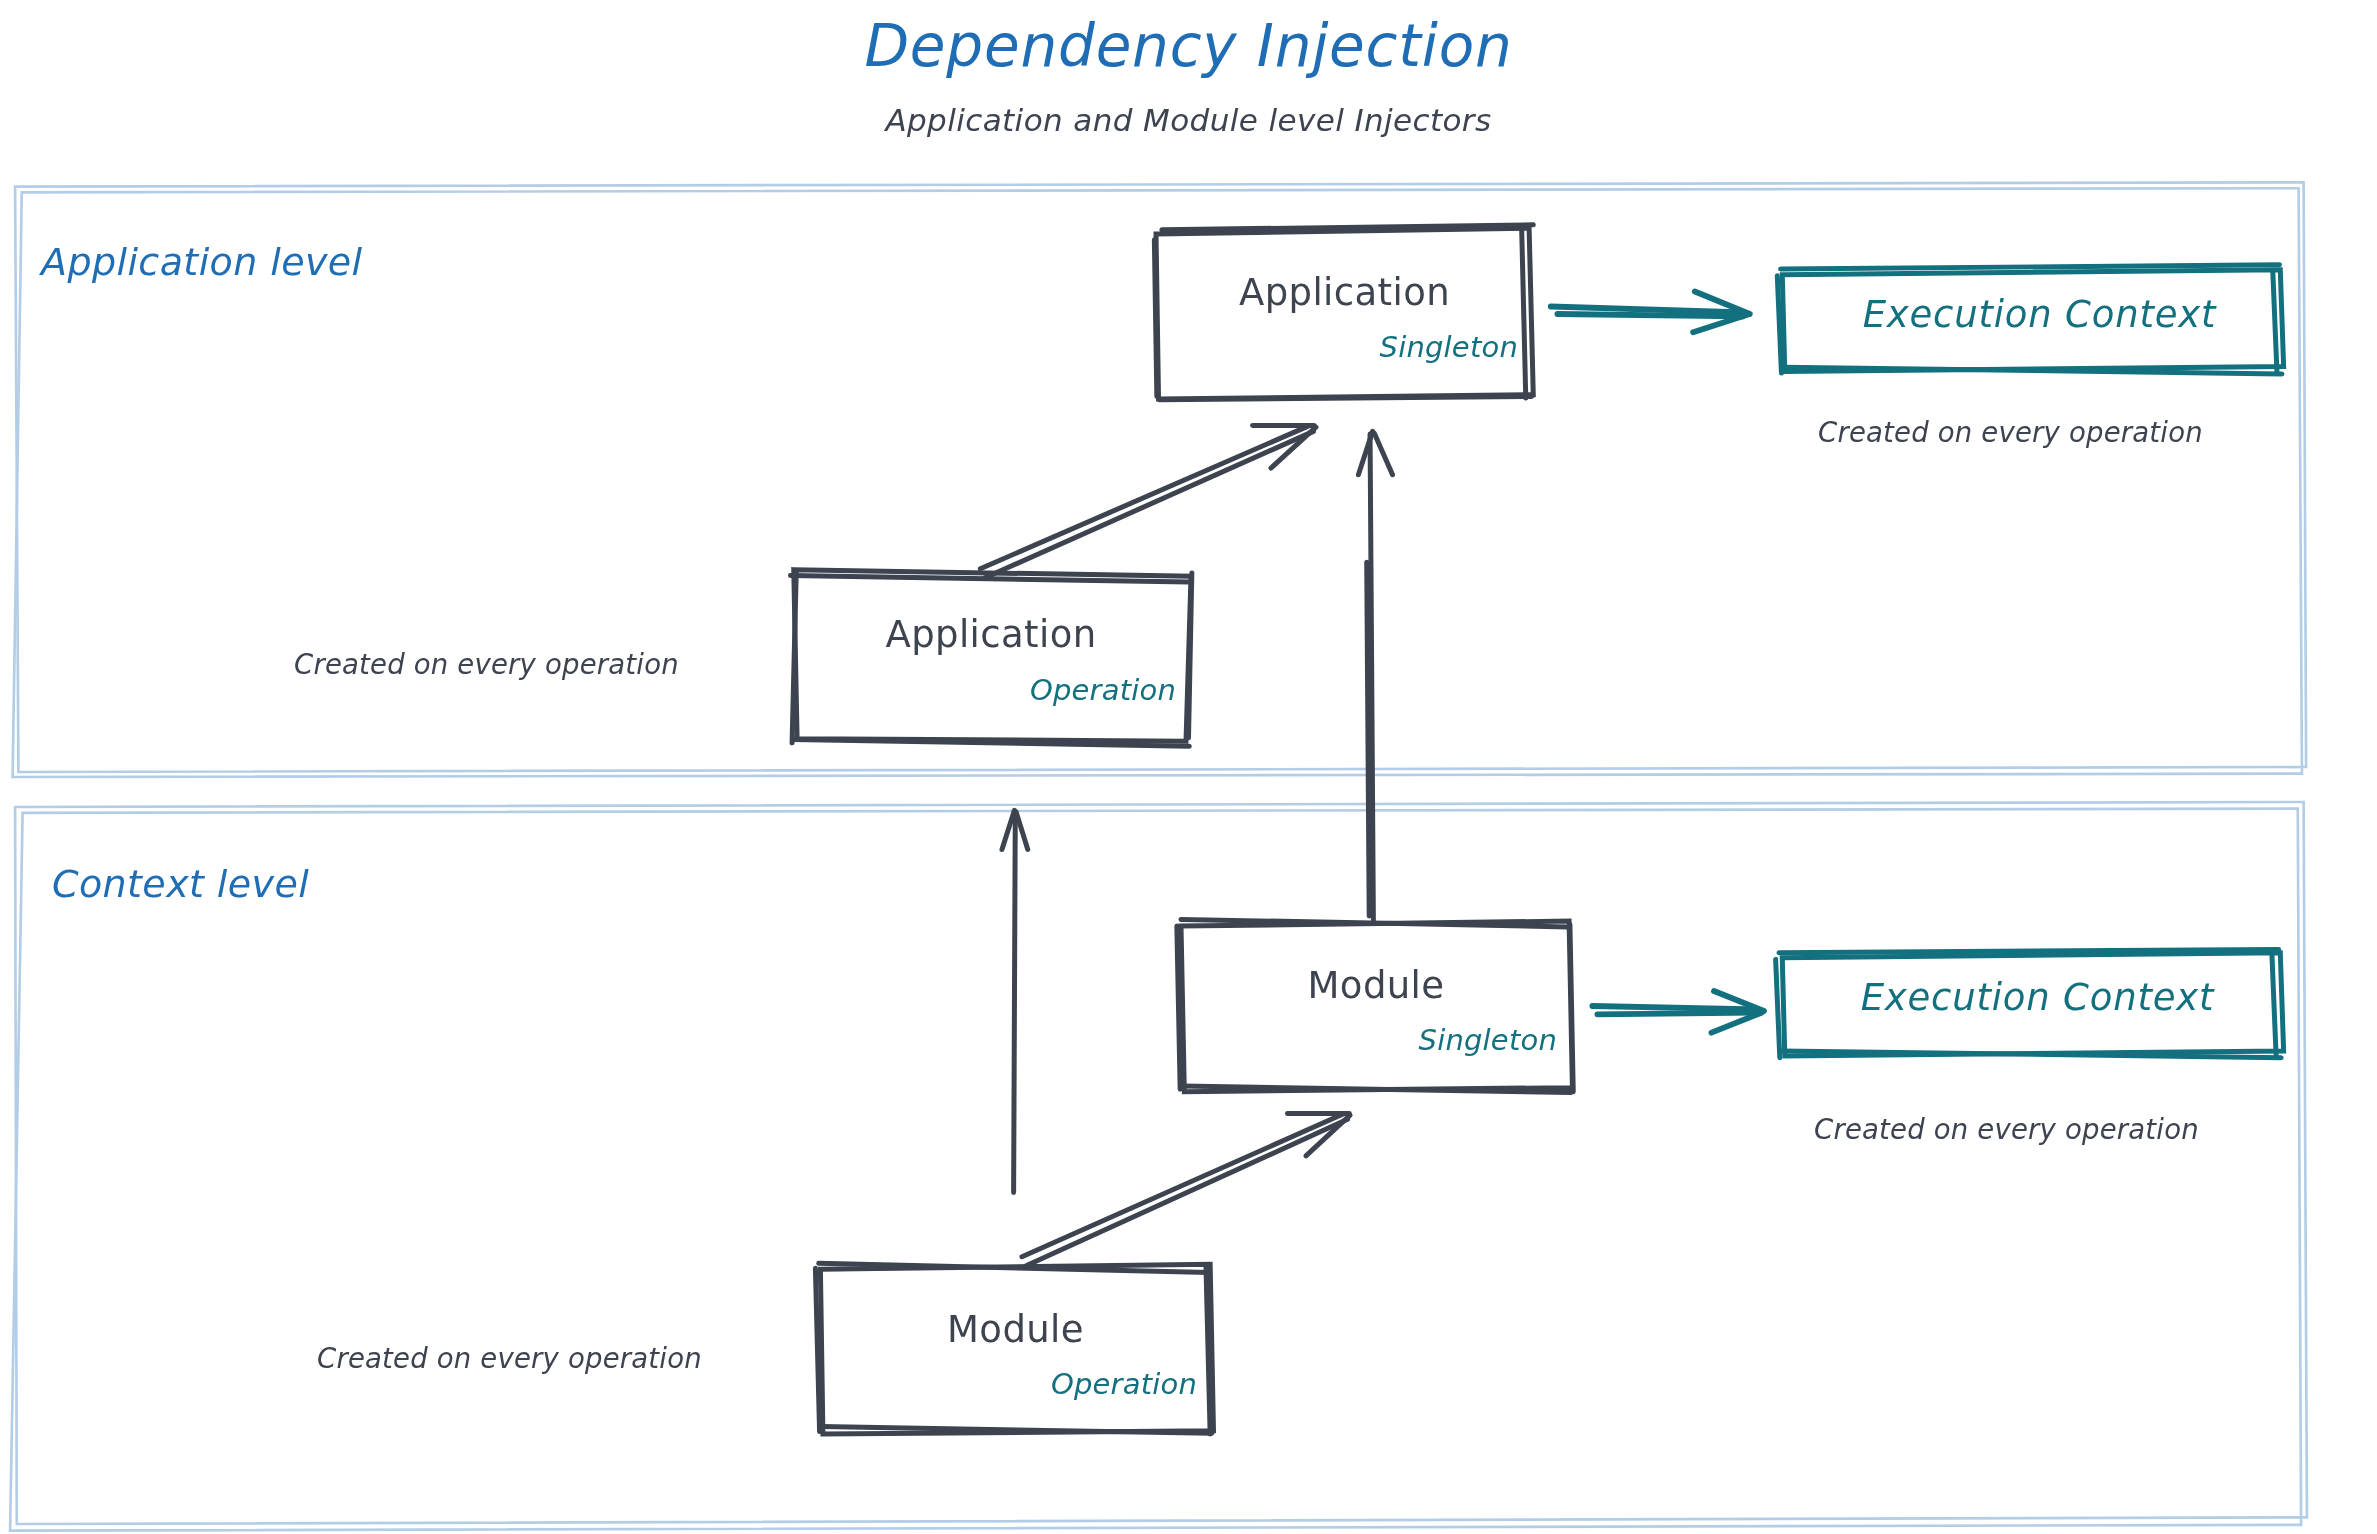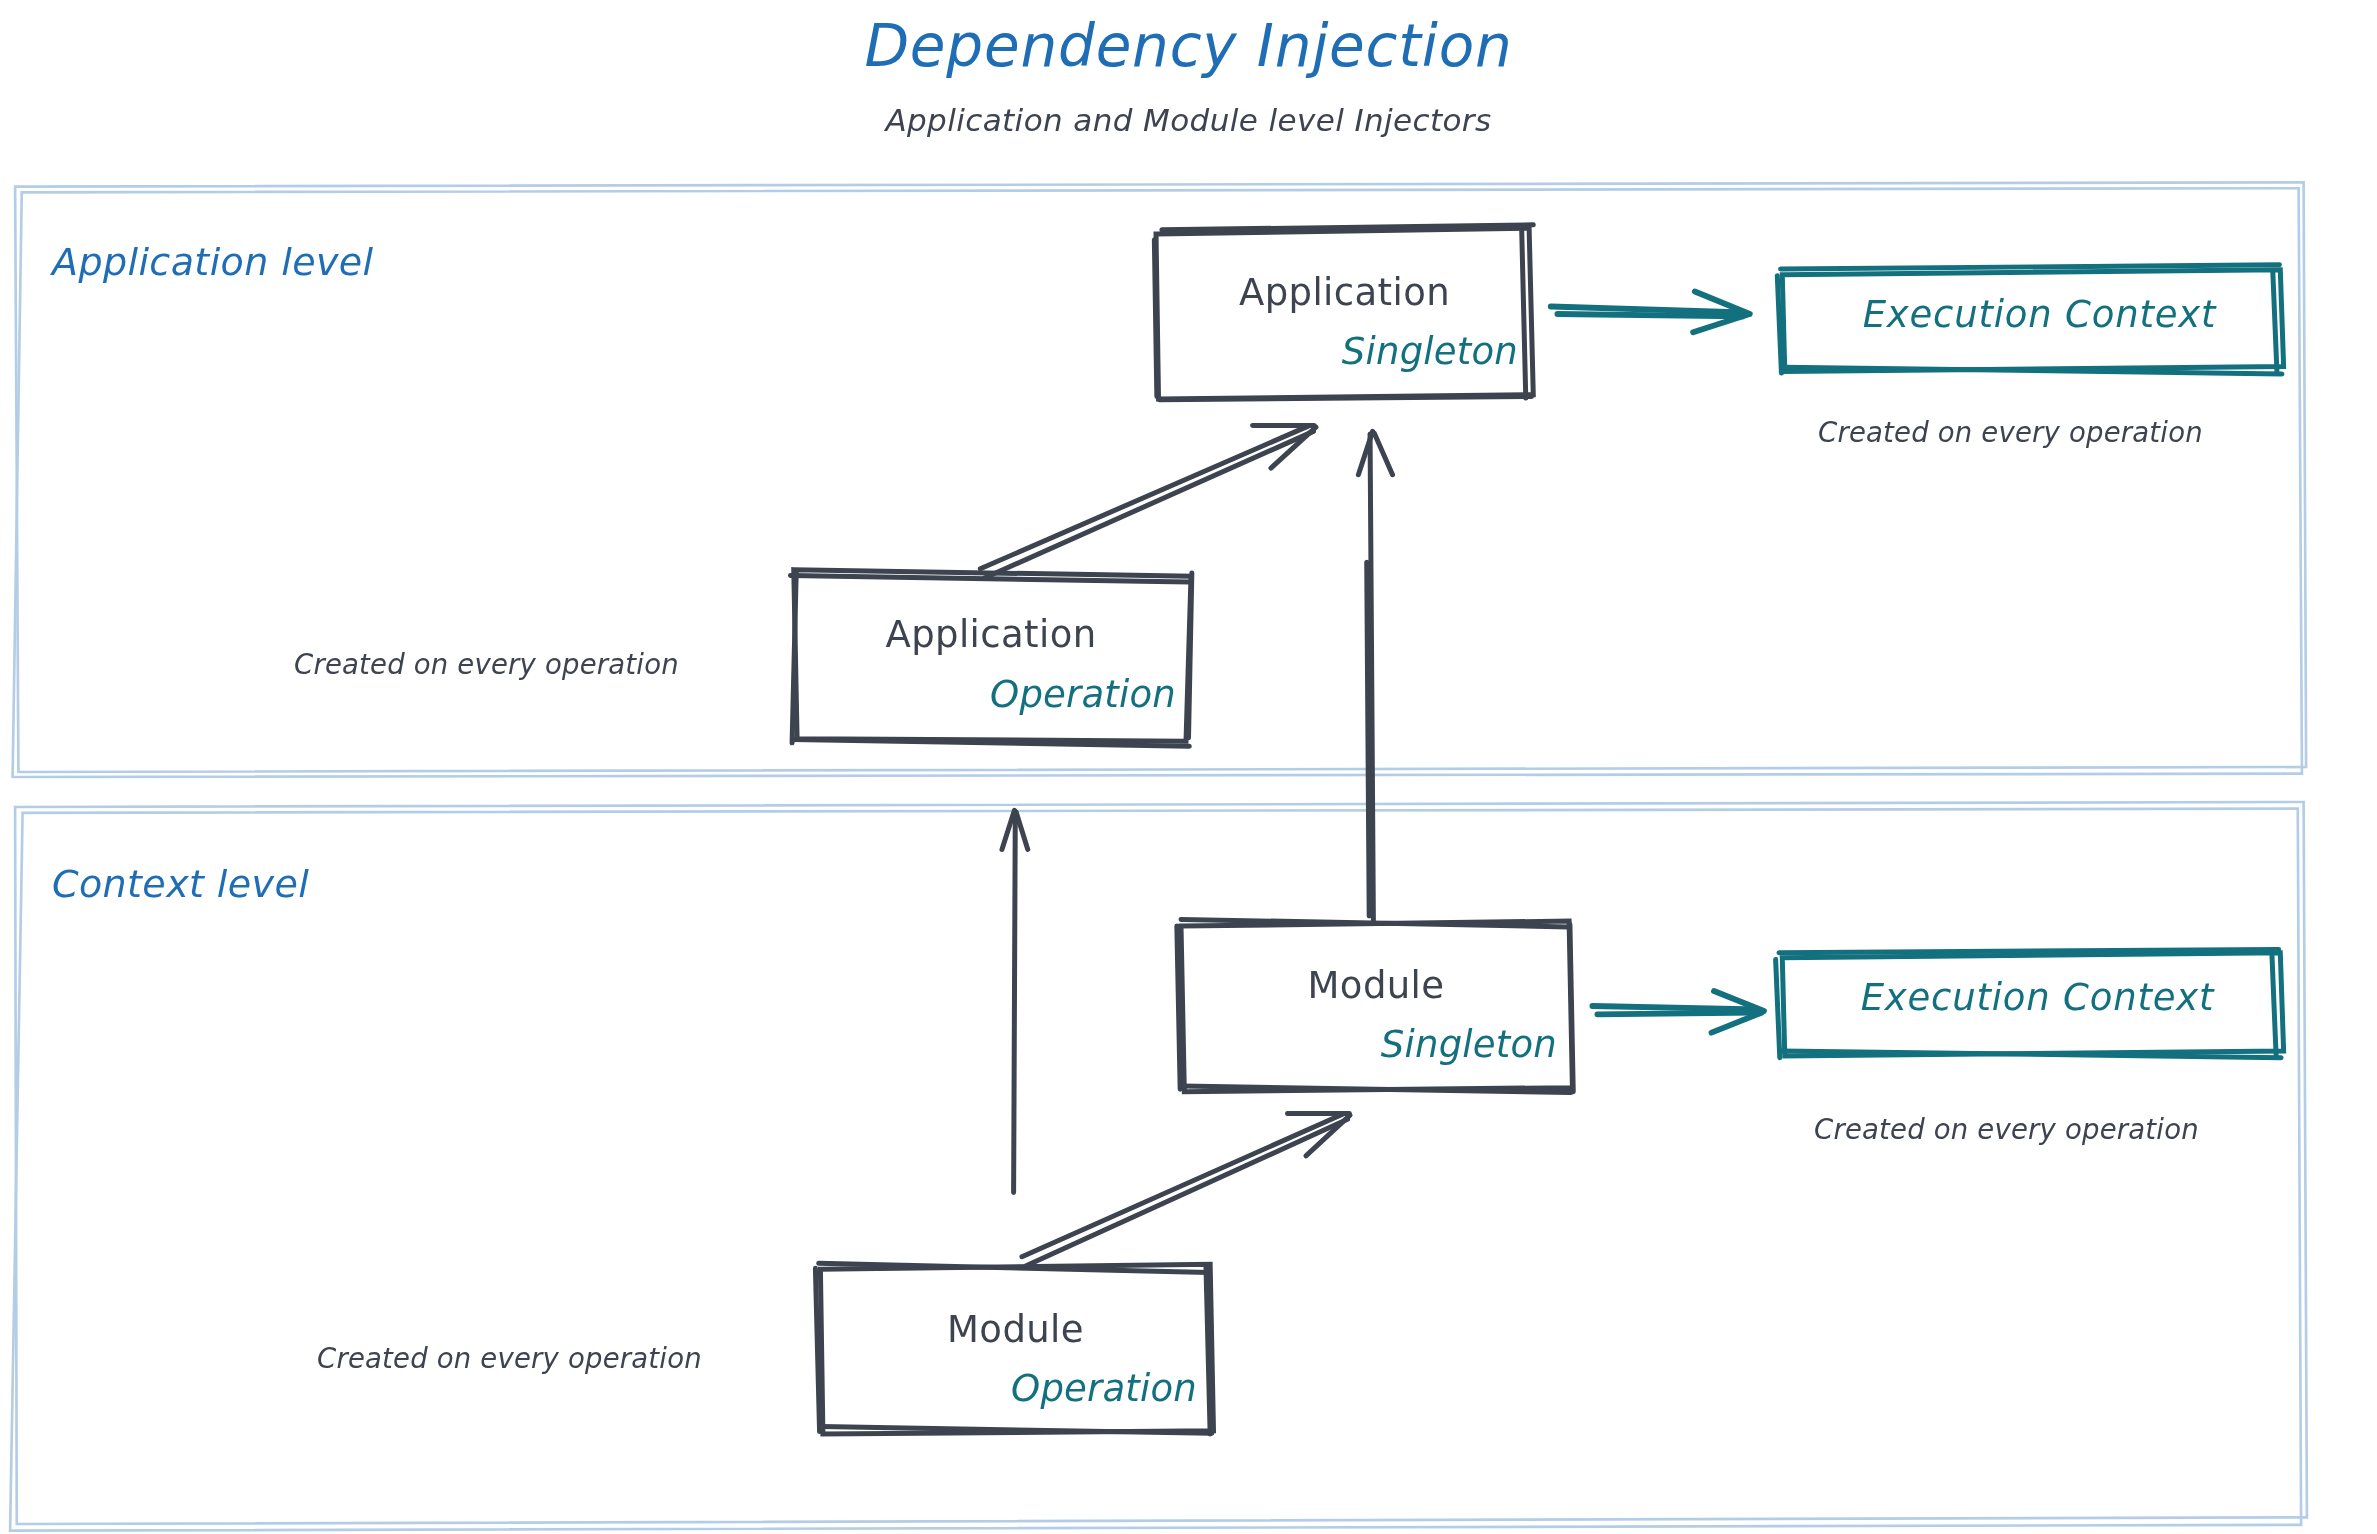--- a/index.html
+++ b/index.html
@@ -60,21 +60,21 @@
     width: 100%;
     text-align: center;
     font-size: 37px;
     color: #3d4450;
     letter-spacing: 0.4px;
     white-space: nowrap;
   }
   .node-sub {
     position: absolute;
     right: 15px;
-    font-size: 37px;
+    font-size: 29px;
     font-style: italic;
     color: #13707f;
     letter-spacing: 0.2px;
     white-space: nowrap;
   }
   .node-ctx-title {
     position: absolute;
     left: 8px;
     width: 100%;
     text-align: center;
@@ -210,21 +210,21 @@
       <path d="M 1568 1388 L 1621 1339"></path>
     </g>
 
     <g stroke="#3d4450" stroke-width="6" fill="none" stroke-linecap="round">
       <path d="M 1217 1432 L 1219 975"></path>
       <path d="M 1203 1020 L 1218 973"></path>
       <path d="M 1234 1020 L 1220 975"></path>
     </g>
   </svg>
 
-  <div class="lane-label" style="left:52px; top:240px;">Application level</div>
+  <div class="lane-label" style="left:41px; top:240px;">Application level</div>
 
   <div class="lane-label" style="left:52px; top:862px;">Context level</div>
 
   <div class="node" style="left:1156px; top:228px; width:377px; height:171px;">
     <div class="node-title" style="top:43px;">Application</div>
     <div class="node-sub" style="top:102px;">Singleton</div>
   </div>
 
   <div class="node" style="left:791px; top:571px; width:400px; height:171px;">
     <div class="node-title" style="top:42px;">Application</div>

